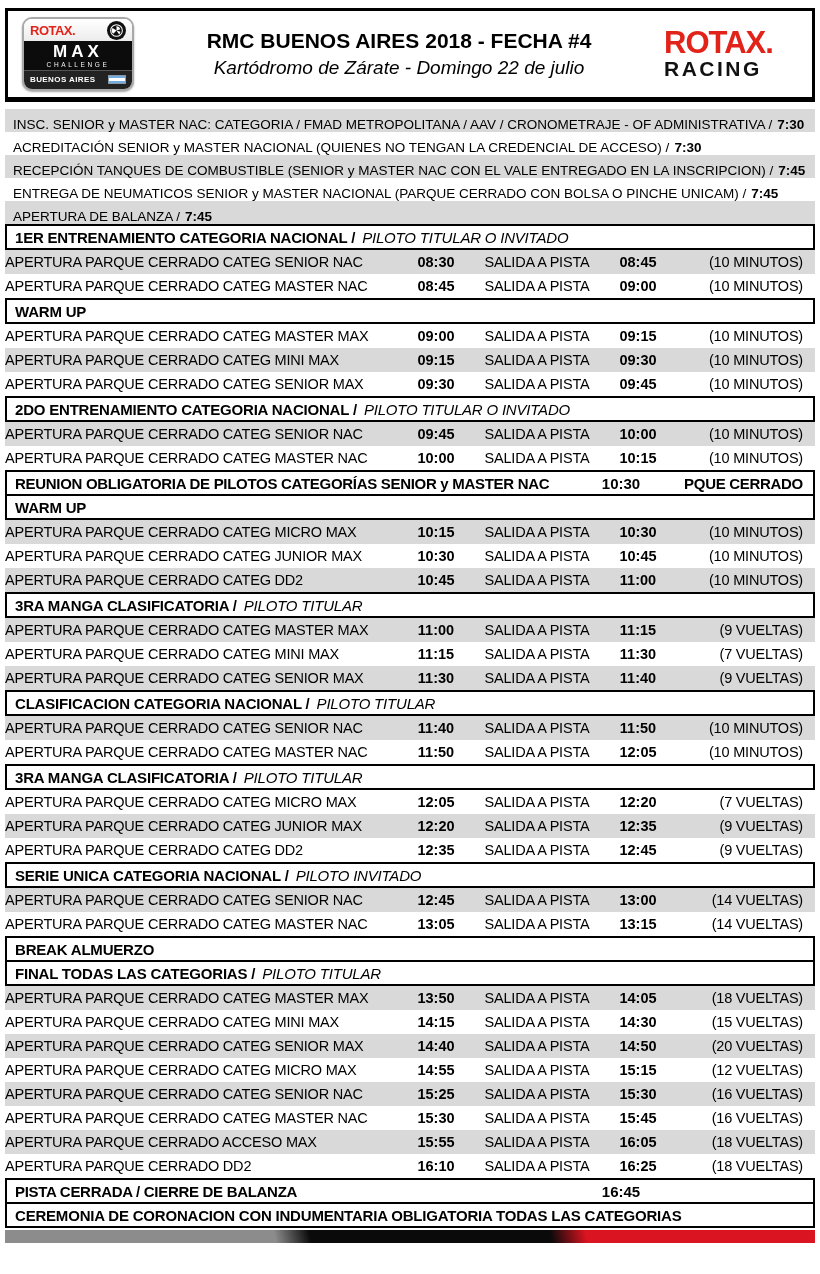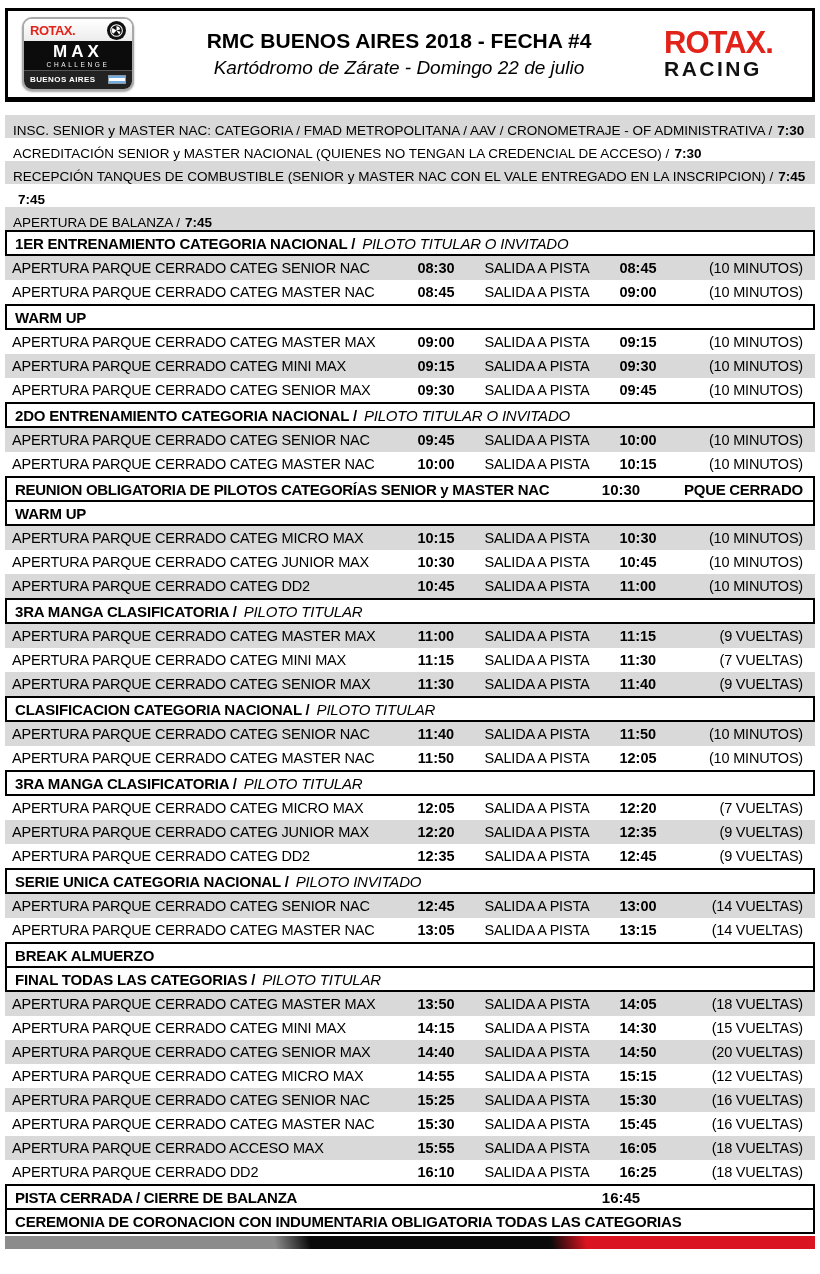--- a/index.html
+++ b/index.html
@@ -1,20 +1,20 @@
 <!DOCTYPE html>
 <html><head>
 <meta charset="utf-8">
 <style>
   html,body{margin:0;padding:0;background:#fff;}
   body{width:820px;height:1274px;font-family:"Liberation Sans",sans-serif;color:#000;overflow:hidden;}
   .page{padding:8px 5px 0 5px;}
 
   
-  .header-box{height:86px;border:3px solid #000;border-bottom:5px solid #000;display:flex;align-items:center;background:#fff;margin-bottom:13px;}
+  .header-box{height:86px;border:3px solid #000;border-bottom:5px solid #000;display:flex;align-items:center;background:#fff;margin-bottom:7px;}
   .badge{width:108px;height:70px;margin-left:14px;border:2px solid #a9a9a9;border-radius:10px;overflow:hidden;background:#fff;display:flex;flex-direction:column;box-shadow:0 1px 2px rgba(0,0,0,.35);flex:none;}
   .badge-top{flex:1.15;display:flex;align-items:center;justify-content:space-between;padding:0 6px;background:linear-gradient(#ffffff,#ececec);}
   .badge-rotax{color:#e2231a;font-weight:700;font-size:13px;letter-spacing:-.5px;}
   .brp-circle{width:19px;height:19px;border-radius:50%;background:#101010;display:flex;align-items:center;justify-content:center;}
   .badge-mid{flex:1.35;background:#0c0c0c;color:#fff;text-align:center;line-height:1;padding-top:2px;}
   .badge-max{font-weight:700;font-size:17px;letter-spacing:4px;}
   .badge-challenge{font-size:6.5px;letter-spacing:2.6px;margin-top:2px;color:#f2f2f2;}
   .badge-bottom{flex:.95;background:#222;display:flex;align-items:center;justify-content:space-between;padding:0 6px;border-top:1px solid #555;}
   .badge-loc{color:#fff;font-size:8px;font-weight:700;letter-spacing:.4px;}
   .flag{width:18px;height:9px;background:linear-gradient(#74acdf 33%,#fff 33% 66%,#74acdf 66%);border:1px solid #8899aa;box-sizing:border-box;}
@@ -28,21 +28,21 @@
   
   .info-row{height:23px;display:flex;align-items:flex-end;padding-left:8px;font-size:13.5px;white-space:nowrap;overflow:hidden;}
   .info-row b{margin-left:5px;font-size:13.5px;}
   .shaded{background:#d9d9d9;}
 
   
   .section-header{border:2px solid #000;background:#fff;display:flex;align-items:center;height:22px;padding-left:8px;font-size:15px;white-space:nowrap;overflow:hidden;}
   .sec-label{font-weight:700;letter-spacing:-.2px;}
   .sec-note{font-style:italic;margin-left:7px;letter-spacing:-.2px;}
   .srow{display:grid;grid-template-columns:400px 62px 140px 62px auto;height:24px;align-items:center;font-size:14.5px;}
-  .lbl{padding-left:7px;white-space:nowrap;overflow:hidden;letter-spacing:-.2px;}
+  .lbl{padding-left:0;white-space:nowrap;overflow:hidden;letter-spacing:-.2px;}
   .tcell{font-weight:700;text-align:center;}
   .salida{text-align:center;letter-spacing:-.2px;}
   .dur{text-align:right;padding-right:12px;white-space:nowrap;letter-spacing:-.2px;}
   .special{border:2px solid #000;background:#fff;display:flex;align-items:center;height:22px;padding-left:8px;font-size:15px;font-weight:700;white-space:nowrap;overflow:hidden;}
   .sp-label{flex:1;letter-spacing:-.3px;}
   .sp-time{width:64px;text-align:center;flex:none;}
   .sp-note{width:150px;text-align:right;padding-right:10px;flex:none;letter-spacing:-.3px;}
   .collapse{margin-top:-2px;}
 
   
@@ -90,20 +90,21 @@
       </div>
       <div class="info-row">
         <span>ACREDITACIÓN SENIOR y MASTER NACIONAL (QUIENES NO TENGAN LA CREDENCIAL DE ACCESO) /</span>
         <b>7:30</b>
       </div>
       <div class="info-row shaded">
         <span>RECEPCIÓN TANQUES DE COMBUSTIBLE (SENIOR y MASTER NAC CON EL VALE ENTREGADO EN LA INSCRIPCION) /</span>
         <b>7:45</b>
       </div>
       <div class="info-row">
+        <span>ENTREGA DE NEUMATICOS SENIOR y MASTER NACIONAL (PARQUE CERRADO CON BOLSA O PINCHE UNICAM) /</span>
         <b>7:45</b>
       </div>
       <div class="info-row shaded">
         <span>APERTURA DE BALANZA /</span>
         <b>7:45</b>
       </div>
     </div>
   <div id="schedule">
       <div class="section-header">
         <span class="sec-label">1ER ENTRENAMIENTO CATEGORIA NACIONAL  /</span>

